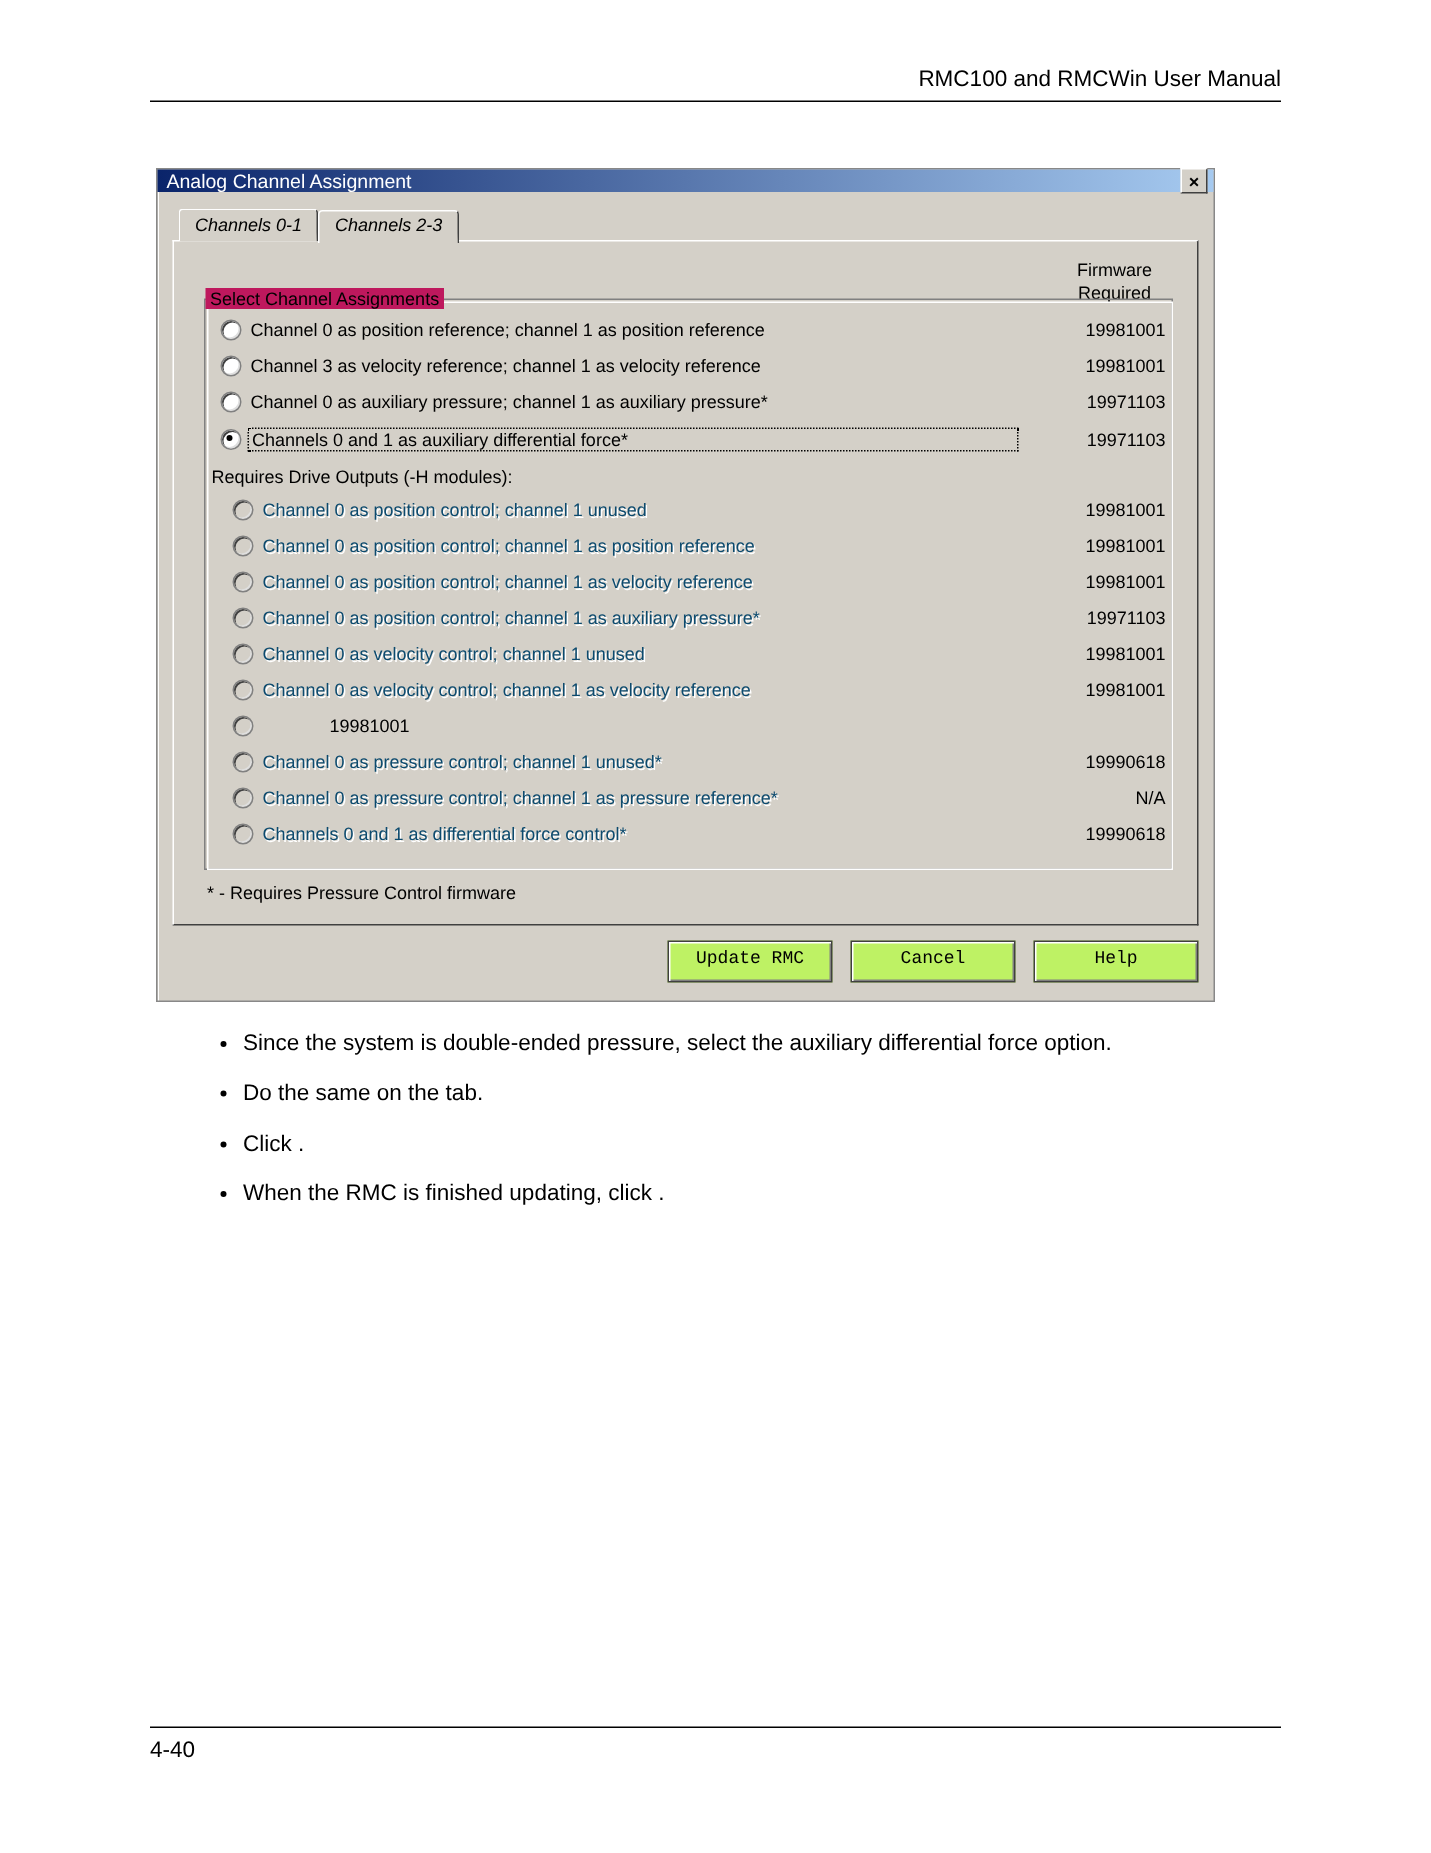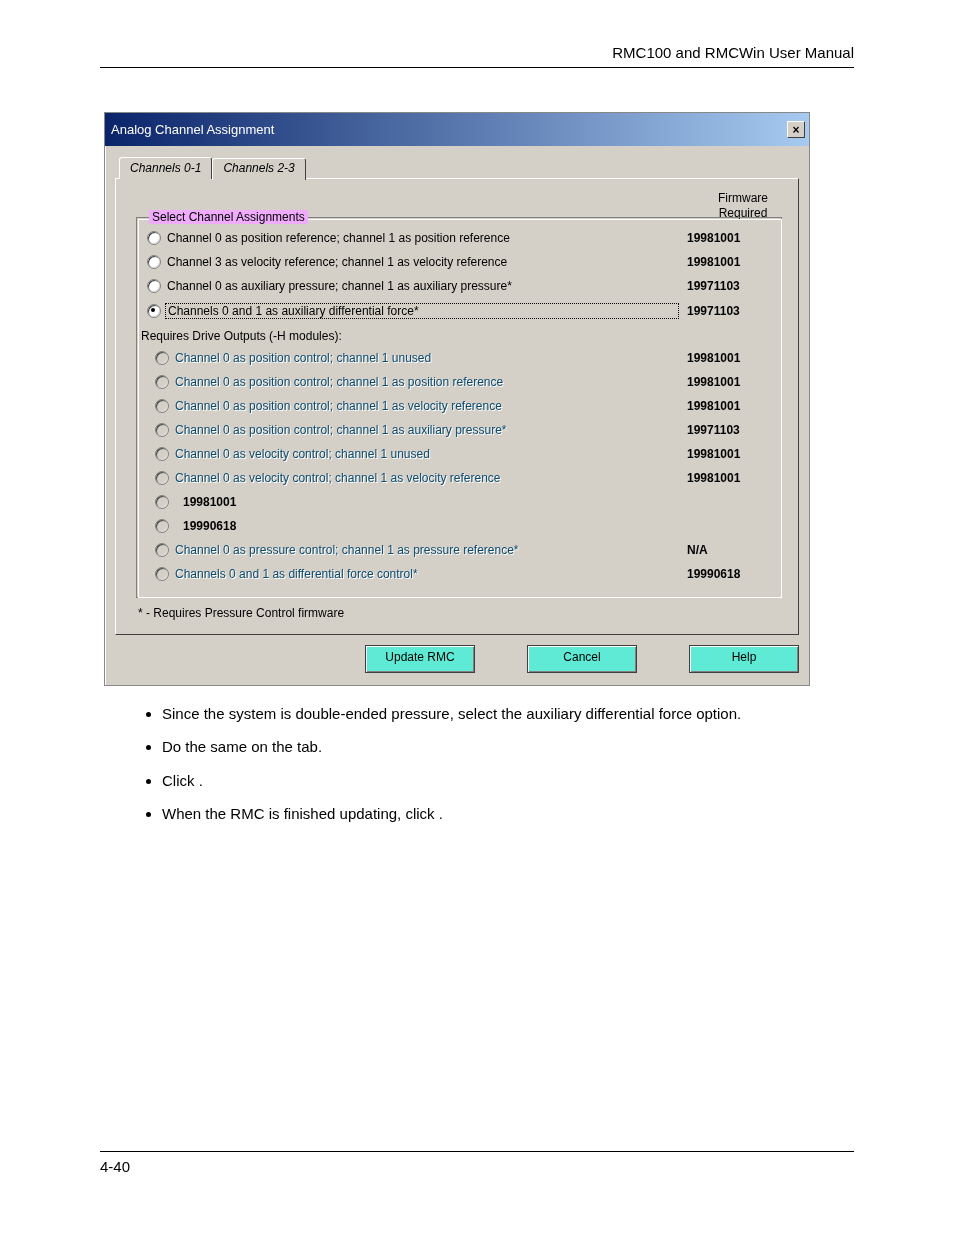--- a/index.html
+++ b/index.html
@@ -24,21 +24,21 @@
     font-size: 15px;
   }
   .dialog {
     width: 704px;
     border: 1px solid #888;
     background: #d4d0c8;
     box-shadow: 1px 1px 0 #fff inset;
     margin-left: 4px;
   }
   .titlebar {
-    height: 33px;
+    height: 15px;
     background: linear-gradient(to right, #0a246a, #a6caf0);
     color: #fff;
     font-size: 13px;
     display: flex;
     align-items: center;
     padding: 0 4px 0 6px;
     justify-content: space-between;
     font-family: Tahoma, Arial, sans-serif;
   }
   .close-btn {
@@ -120,22 +120,22 @@
   .groupbox::after {
     content: "";
     position: absolute;
     inset: 1px -1px -1px 1px;
     border: 1px solid #fff;
     pointer-events: none;
   }
   .groupbox-title {
     position: absolute;
     top: -8px;
-    left: 12px;
-    background: #f0abfc;
+    left: 0;
+    background: #be185d;
     padding: 0 3px;
     z-index: 2;
   }
   .option-row {
     display: flex;
     align-items: center;
     margin: 3px 0 10px 0;
     font-size: 12px;
   }
   .radio {
@@ -169,50 +169,48 @@
     border: 1px dotted #000;
     padding: 0 2px;
     margin-left: -2px;
   }
   .option-label.disabled {
     color: #0c4a6e;
     text-shadow: 1px 1px 0 #fff;
   }
   .option-fw {
     width: 90px;
-    text-align: left;
+    text-align: right;
     padding-left: 8px;
-    font-weight: bold;
   }
   .subhead {
     margin: 2px 0 8px -6px;
   }
   .subgroup {
     padding-left: 8px;
   }
   .footnote {
     margin: 8px 0 0 2px;
   }
   .button-row {
     display: flex;
     justify-content: flex-end;
     gap: 12px;
     margin-top: 10px;
   }
   .win-btn {
     min-width: 108px;
     height: 26px;
-    background: #5eead4;
+    background: #bef264;
     border: 1px solid #404040;
     box-shadow: inset 1px 1px 0 #fff, inset -1px -1px 0 #808080;
-    font-family: Liberation Sans, sans-serif;
+    font-family: Liberation Mono, monospace;
     font-size: 12px;
     text-align: center;
     line-height: 22px;
-    margin-left: 40px;
   }
   .doc-text {
     font-size: 15px;
     margin-top: 18px;
     line-height: 1.35;
   }
   .doc-text ul {
     padding-left: 62px;
     margin: 0;
   }
@@ -314,20 +312,21 @@
               <span class="radio disabled"></span>
               <span class="option-label disabled">Channel 0 as velocity control; channel 1 as velocity reference</span>
               <span class="option-fw">19981001</span>
             </div>
             <div class="option-row">
               <span class="radio disabled"></span>
               <span class="option-fw">19981001</span>
             </div>
             <div class="option-row">
               <span class="radio disabled"></span>
+              <span class="option-label disabled">Channel 0 as pressure control; channel 1 unused*</span>
               <span class="option-fw">19990618</span>
             </div>
             <div class="option-row">
               <span class="radio disabled"></span>
               <span class="option-label disabled">Channel 0 as pressure control; channel 1 as pressure reference*</span>
               <span class="option-fw">N/A</span>
             </div>
             <div class="option-row">
               <span class="radio disabled"></span>
               <span class="option-label disabled">Channels 0 and 1 as differential force control*</span>

